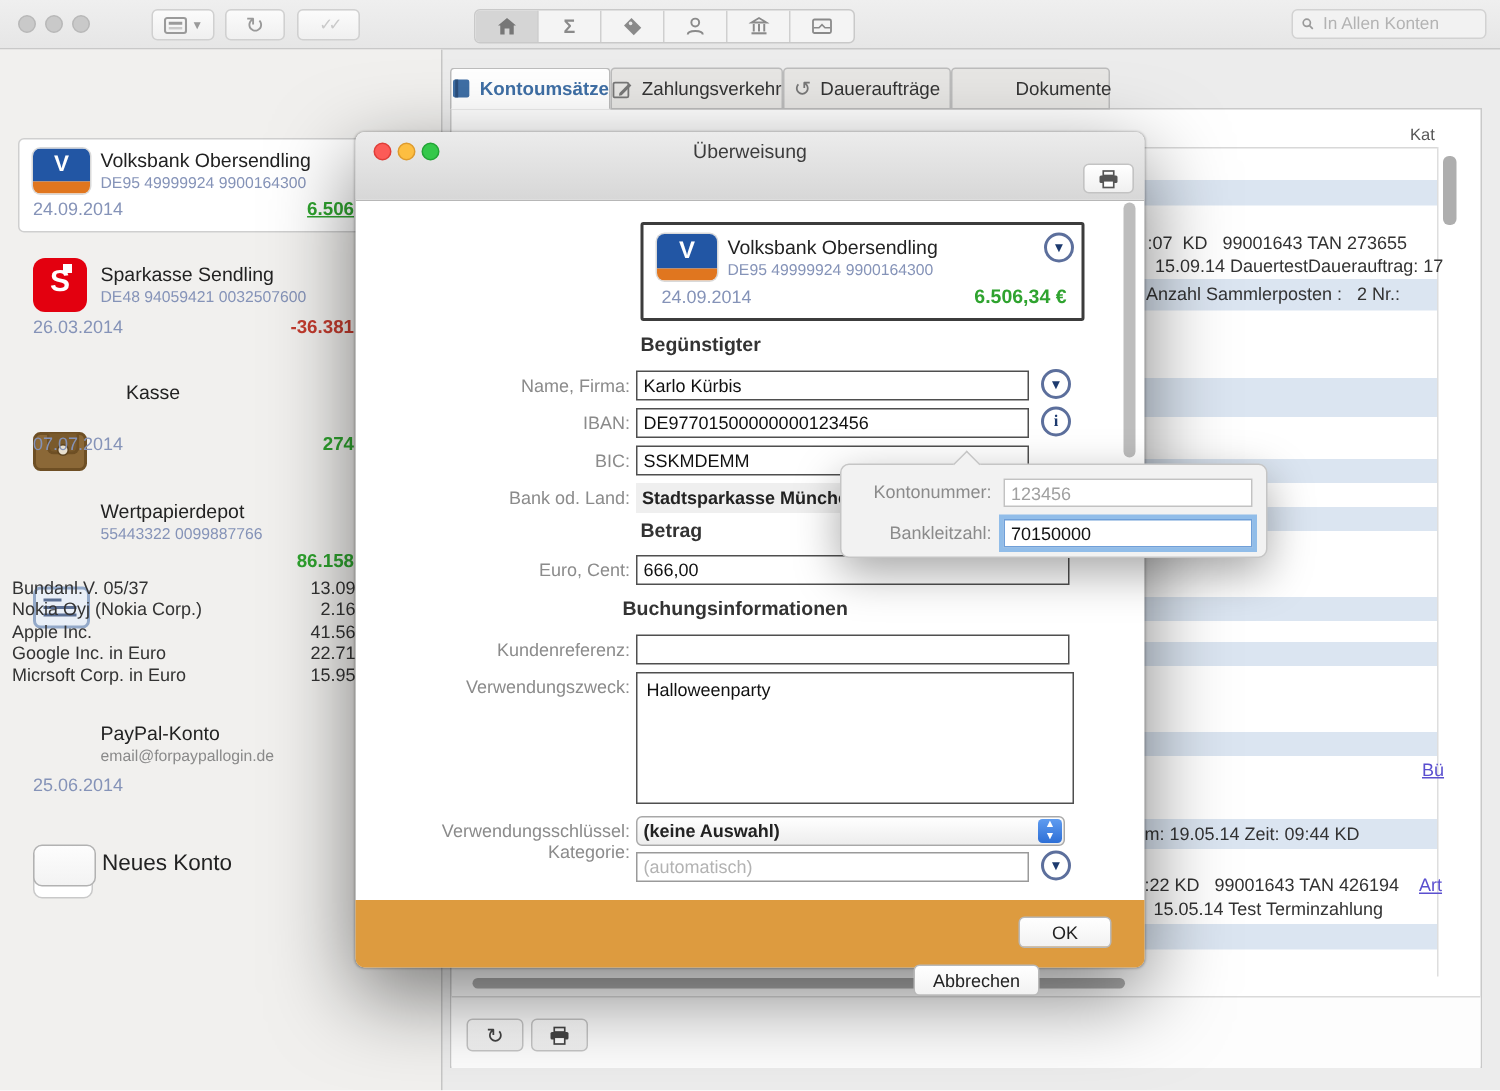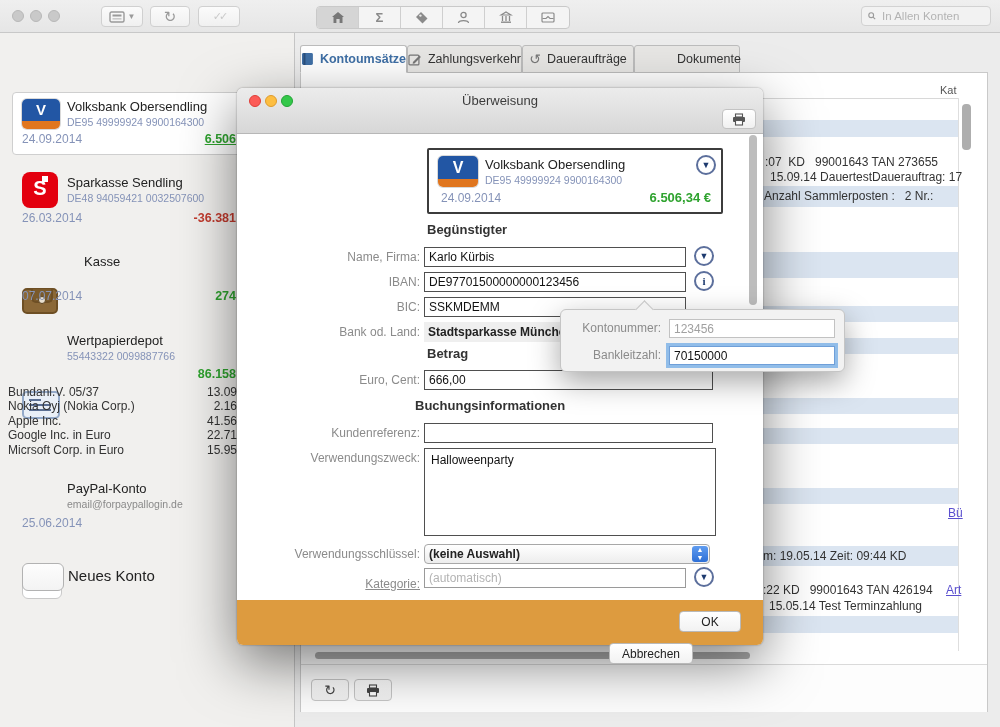--- a/index.html
+++ b/index.html
@@ -361,21 +361,21 @@
 
     <div class="flabel" style="top:363px;">Verwendungszweck:</div>
     <textarea class="field" style="left: 187px; top: 360px; width: 292px; height: 88px; resize: none; padding: 4px 6px;">Halloweenparty</textarea>
 
     <div class="flabel" style="top:459px;">Verwendungsschlüssel:</div>
     <div class="dselect" style="left:187px;top:456px;width:286px;">
       <span>(keine Auswahl)</span>
       <div class="stepper">▲<br>▼</div>
     </div>
 
-    <div class="flabel" style="top:489px;text-decoration:underline;">Kategorie:</div>
+    <div class="flabel" style="top:473px;">Kategorie:</div>
     <input class="field light" style="left: 187px; top: 480px; width: 262px;" placeholder="(automatisch)">
     <div class="circ" style="left:457px;top:479px;">
         <span style="font-size:9px;">▼</span>
       </div>
 
     <div class="dscroll"></div>
 
     <div class="dfooter">
       <div class="dbtn" style="left:372px;width:84px;margin-top:32px;">Abbrechen</div>
       <div class="dbtn" style="left:442px;width:62px;">OK</div>

